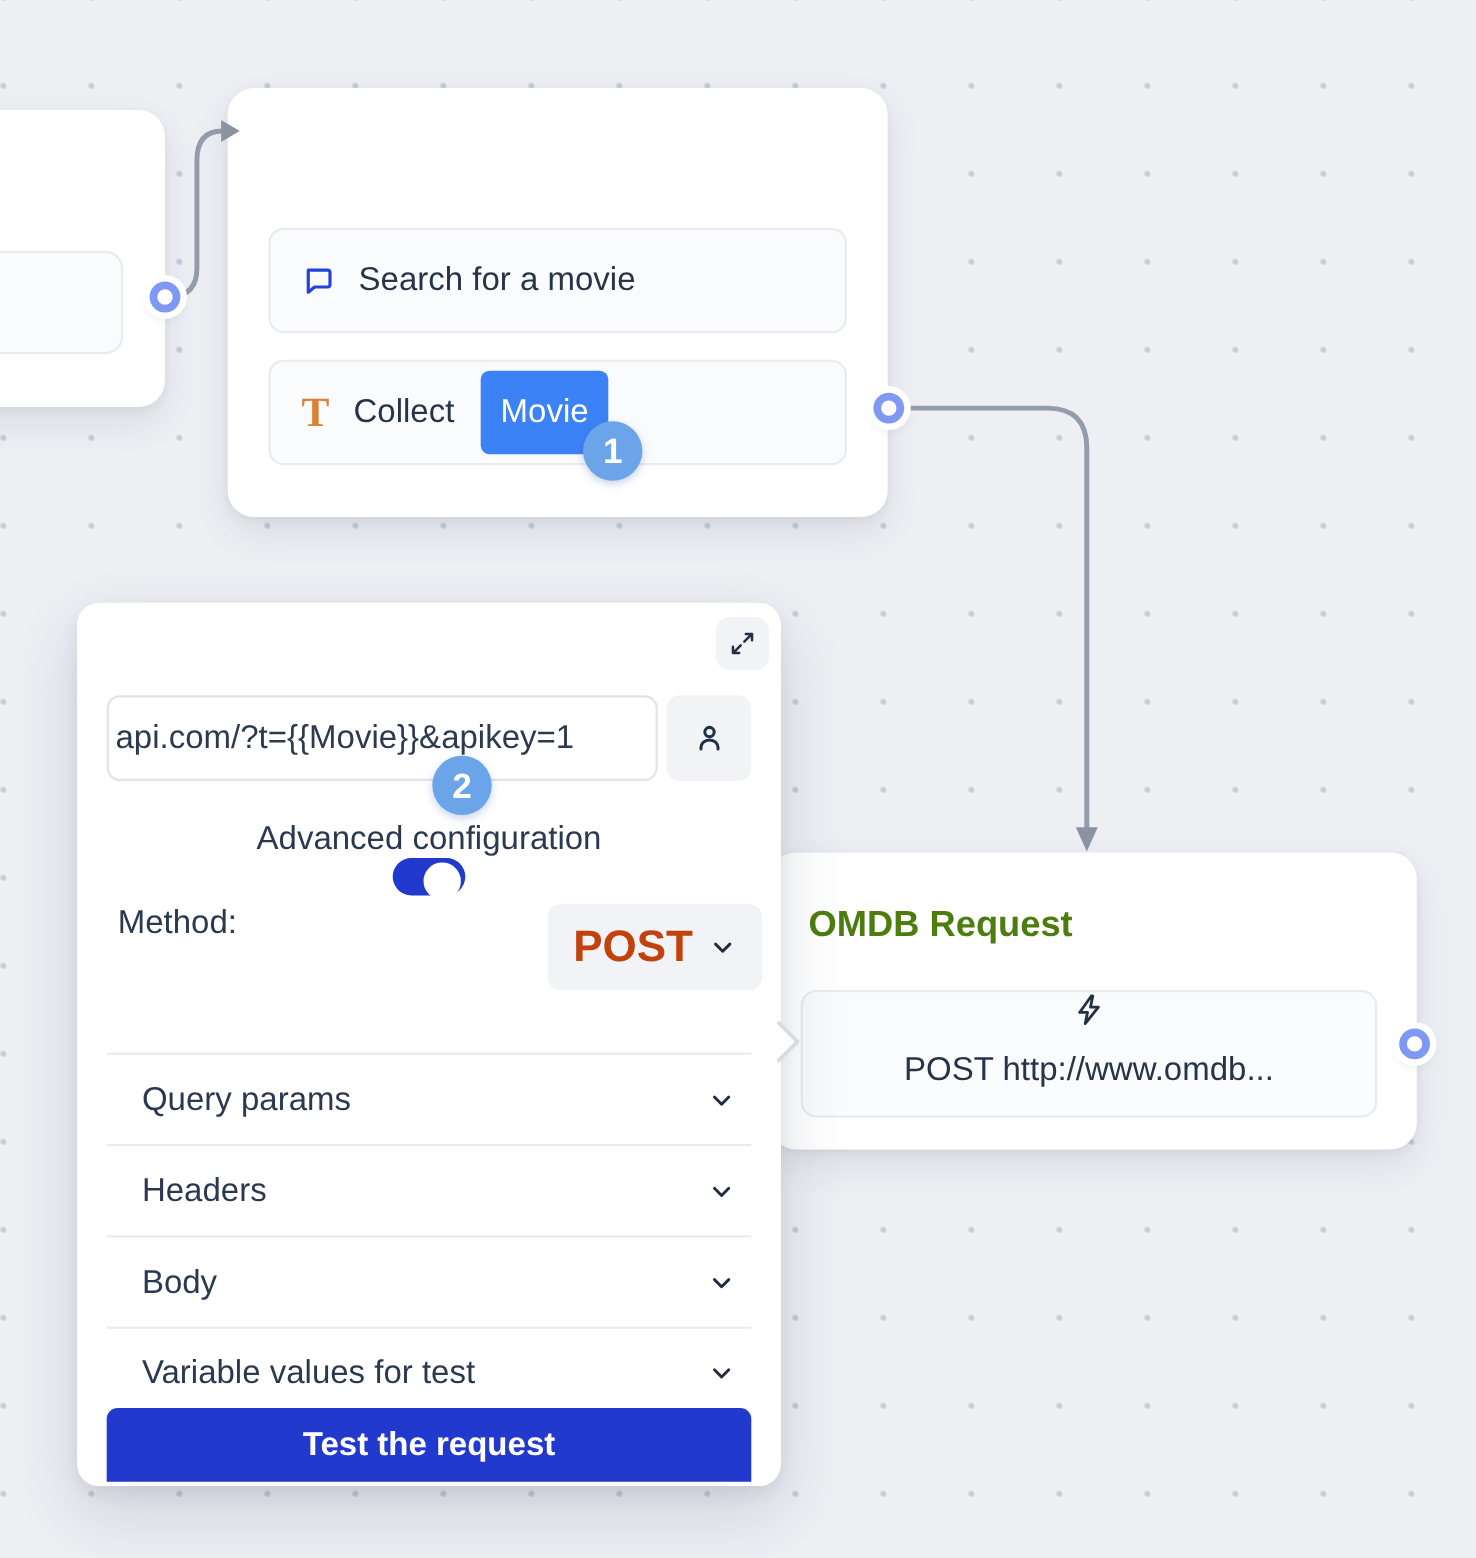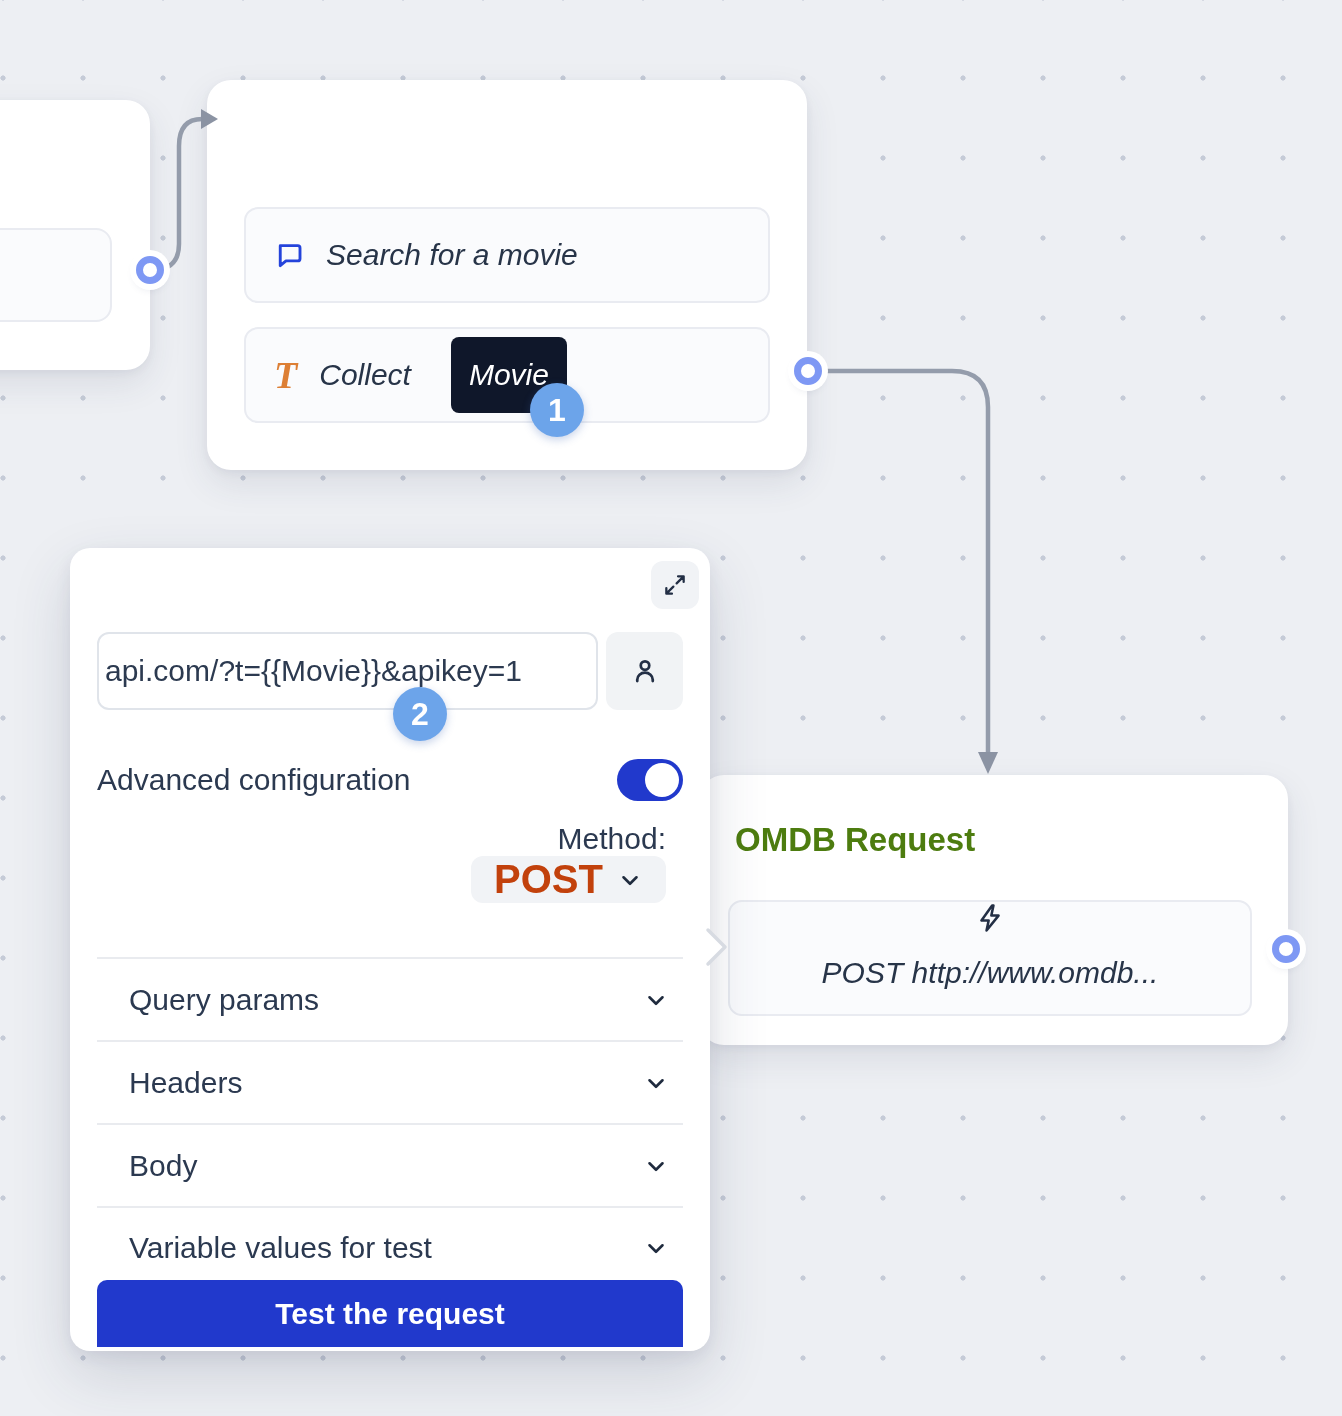--- a/index.html
+++ b/index.html
@@ -11,25 +11,25 @@
     background-size:80px 80px;background-position:43px 38px;
   }
   .edges{position:absolute;left:0;top:0;z-index:15;pointer-events:none;}
   .edge{fill:none;stroke:#949cab;stroke-width:4.5;stroke-linecap:round;}
   .edge-head{fill:#8b93a3;stroke:none;}
 
   .node{position:absolute;background:#fff;border-radius:24px;z-index:10;
         box-shadow:0 14px 34px rgba(45,55,90,.10),0 3px 8px rgba(45,55,90,.06);}
   .node-title{position:absolute;font-size:35px;font-weight:700;color:#4d7c0f;line-height:1;}
   .node-row{position:absolute;background:#fafbfd;border:2px solid #e9ebf1;border-radius:14px;
-            display:flex;align-items:center;padding:0 28px;gap:22px;font-style:italic;}
+            display:flex;align-items:center;padding:0 28px;gap:22px;}
   .row-label{font-size:30px;color:#273448;white-space:nowrap;}
 
-  .chip{background:#0f172a;color:#fff;font-size:30px;border-radius:8px;
-        padding:20px 18px;margin-left:18px;line-height:1.2;}
+  .chip{background:#3b82f6;color:#fff;font-size:30px;border-radius:8px;
+        padding:20px 18px;margin-left:2px;line-height:1.2;}
   .t-icon{font-family:"Liberation Serif","DejaVu Serif",serif;color:#dd7f35;
           font-weight:700;font-size:38px;line-height:1;}
 
   .port{position:absolute;width:28px;height:28px;border-radius:50%;background:#fff;
         border:7.5px solid #7e98f4;z-index:20;
         box-shadow:0 0 0 6px #ffffff,0 4px 10px rgba(44,62,104,.18);}
   .badge{position:absolute;width:54px;height:54px;border-radius:50%;background:#6ca4ea;
          color:#fff;font-size:32px;font-weight:700;display:flex;align-items:center;
          justify-content:center;z-index:40;box-shadow:0 3px 8px rgba(60,100,180,.28);}
 
@@ -40,28 +40,28 @@
               background:#f1f3f6;border-radius:12px;display:flex;align-items:center;
               justify-content:center;cursor:pointer;padding:0;}
   .url-input{position:absolute;left:27px;top:84px;width:501px;height:78px;background:#fff;
              border:2px solid #e0e4ea;border-radius:12px;display:flex;align-items:center;
              overflow:hidden;padding-left:15px;}
   .url-text{font-size:30px;color:#2c3a50;white-space:nowrap;margin-left:-9px;}
   .person-btn{position:absolute;left:536px;top:84px;width:77px;height:78px;border:none;
               background:#f1f3f5;border-radius:12px;display:flex;align-items:center;
               justify-content:center;cursor:pointer;padding:0;}
   .adv-row{position:absolute;left:27px;top:198px;width:586px;height:68px;display:flex;
-           align-items:center;justify-content:space-between;}
+           align-items:center;justify-content:space-between;flex-direction:column;}
   .panel-label{font-size:30px;color:#2b3950;}
   .toggle{width:66px;height:42px;border-radius:21px;background:#2139cc;position:relative;
           cursor:pointer;}
   .toggle .knob{position:absolute;top:4px;right:4px;width:34px;height:34px;background:#fff;
           border-radius:50%;}
-  .method-row{position:absolute;left:10px;top:274px;width:586px;height:78px;display:flex;
-              align-items:flex-end;justify-content:space-between;flex-direction:column;}
+  .method-row{position:absolute;left:37px;top:274px;width:586px;height:78px;display:flex;
+              align-items:flex-start;justify-content:space-between;}
   .method-select{width:195px;height:78px;background:#f1f3f6;border:none;border-radius:12px;
                  display:flex;align-items:center;justify-content:center;gap:14px;
                  cursor:pointer;}
   .method-select span{font-size:40px;font-weight:700;color:#c2410c;}
   .sections{position:absolute;left:27px;top:369px;width:586px;margin-top:40px;}
   .section-row{height:83px;border-top:2px solid #e9ebef;display:flex;align-items:center;
                justify-content:space-between;padding:0 14px 0 32px;cursor:pointer;}
   .section-row:last-child{border-bottom:2px solid #e9ebef;}
   .test-btn{position:absolute;left:27px;top:732px;width:586px;height:67px;background:#2139cc;
             border:none;border-radius:10px 10px 0 0;color:#fff;font-size:30px;font-weight:700;

